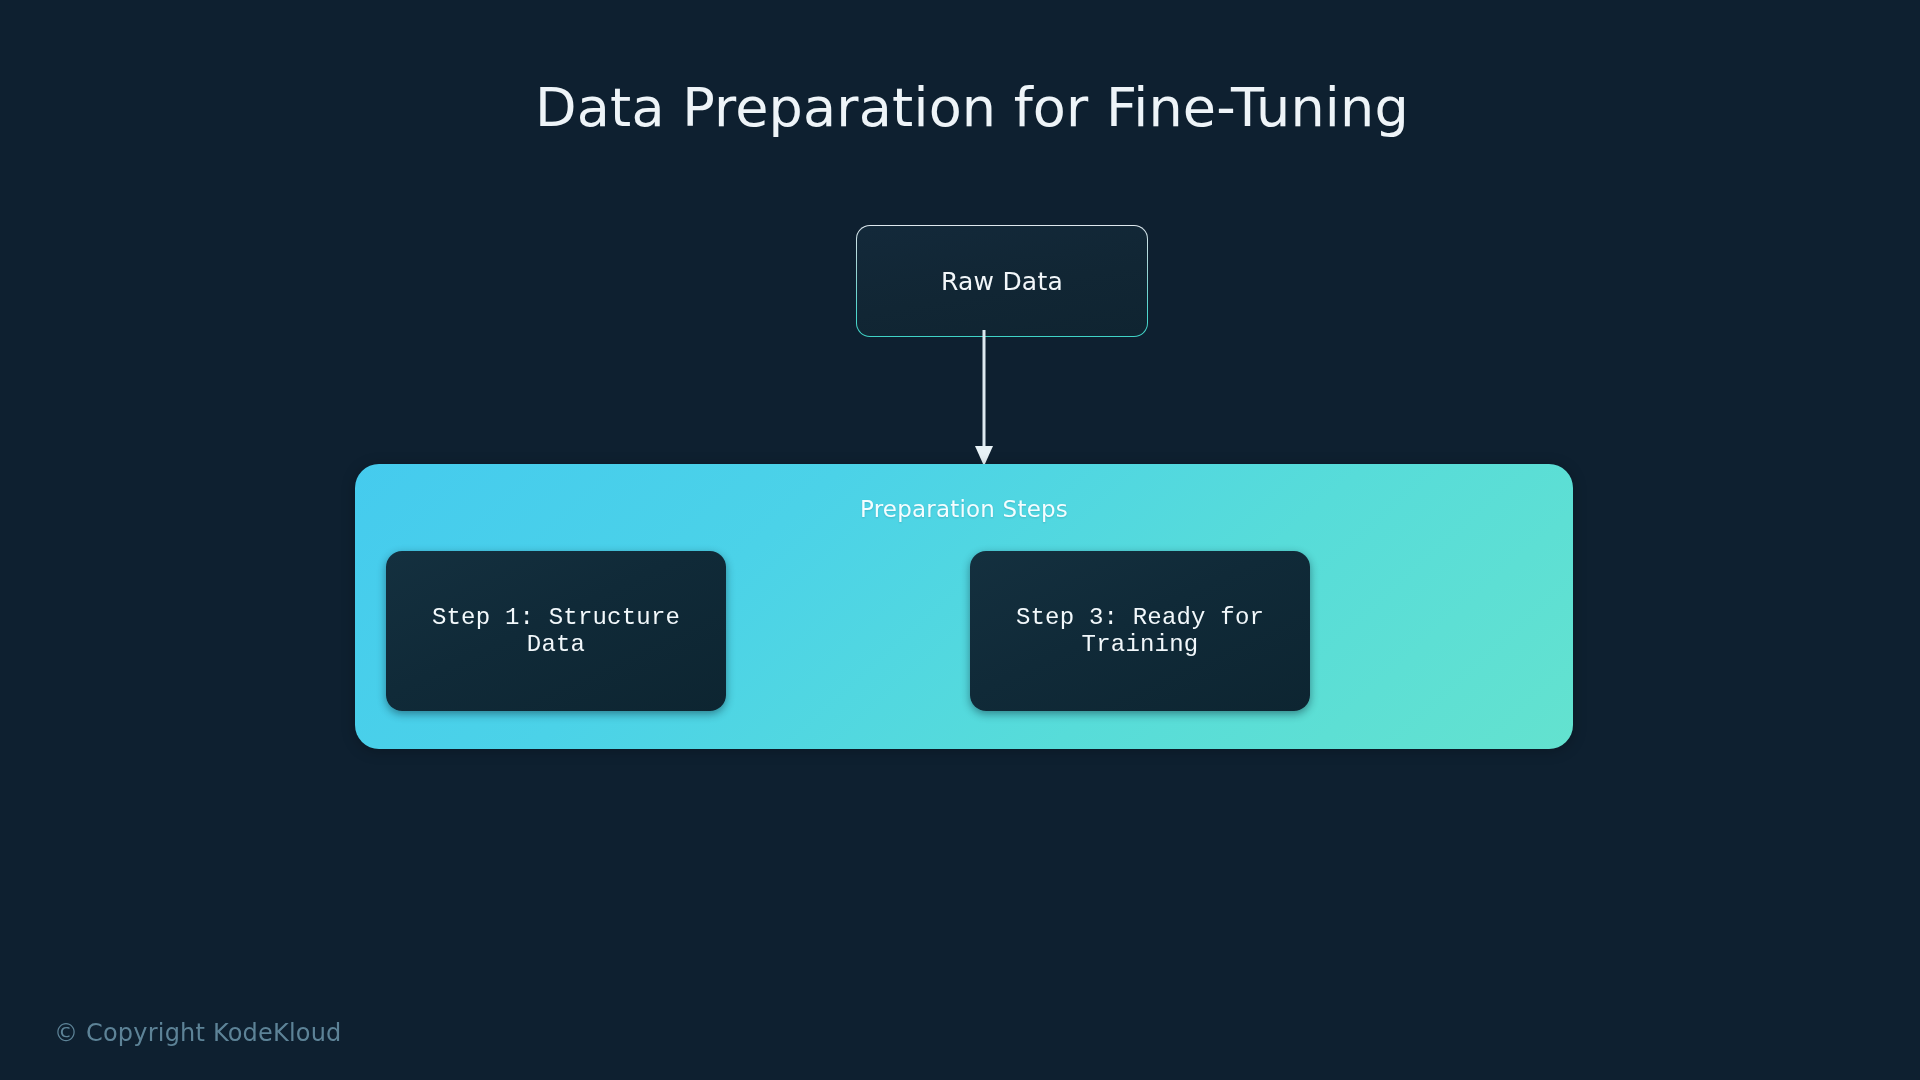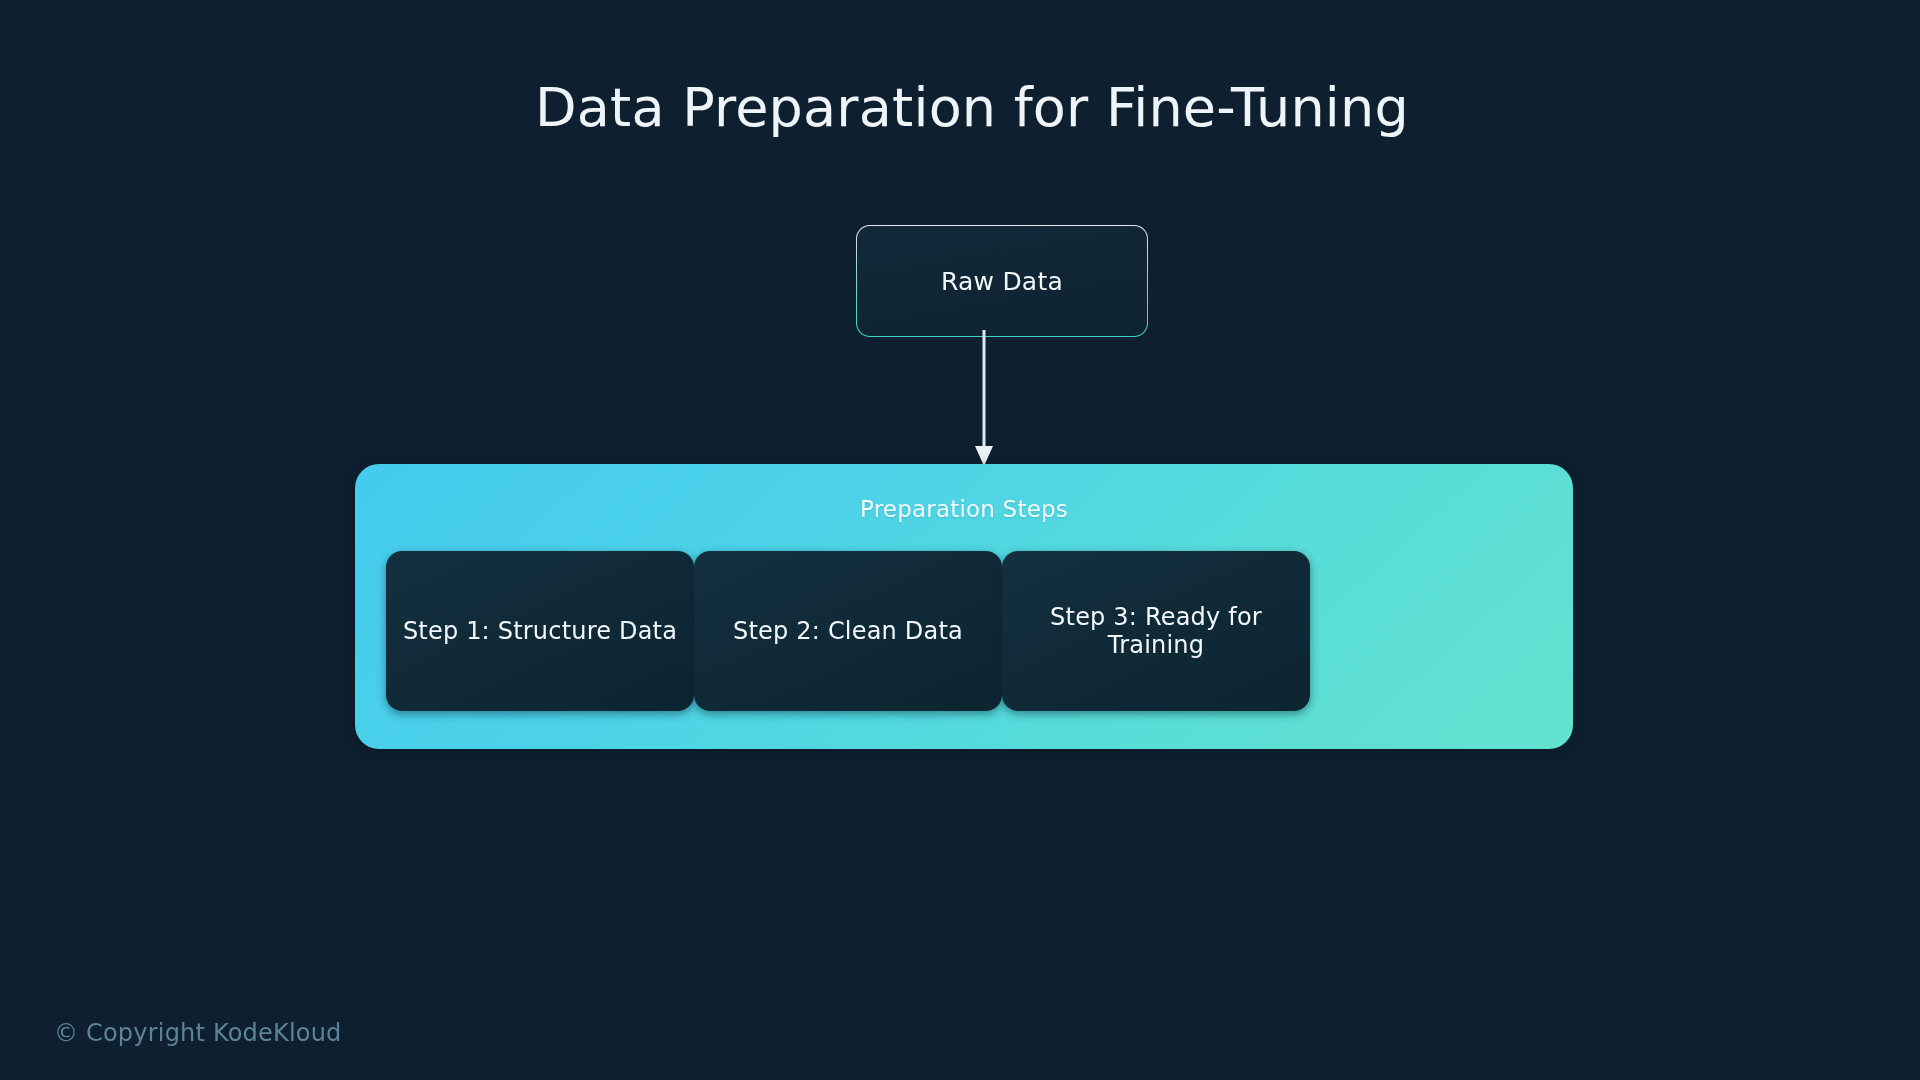--- a/index.html
+++ b/index.html
@@ -95,20 +95,21 @@
 
   .steps-row {
     position: absolute;
     left: 31px;
     top: 87px;
     width: 924px;
     height: 160px;
     display: flex;
     justify-content: space-between;
     align-items: flex-start;
+    font-family: Liberation Mono, monospace;
   }
   .step-box {
     width: 340px;
     height: 160px;
     border-radius: 16px;
     background: linear-gradient(155deg, #14303f 0%, #102a38 45%, #0d2531 100%);
     box-shadow: 0 3px 9px rgba(6,30,45,0.45);
     display: flex;
     align-items: center;
     justify-content: center;
@@ -150,23 +151,20 @@
   </div>
 
   <div class="steps-group">
     <div class="steps-group-title">Preparation Steps</div>
 
     <div class="steps-row">
       <div class="step-box">
         <span class="step-label">Step 1: Structure Data</span>
       </div>
       <div class="step-box">
-        <span class="step-label">Step 2: Clean Data</span>
-      </div>
-      <div class="step-box">
         <span class="step-label">Step 3: Ready for Training</span>
       </div>
     </div>
   </div>
 
   <div class="footer-copyright">© Copyright KodeKloud</div>
 
 </div>
 
 </body></html>

